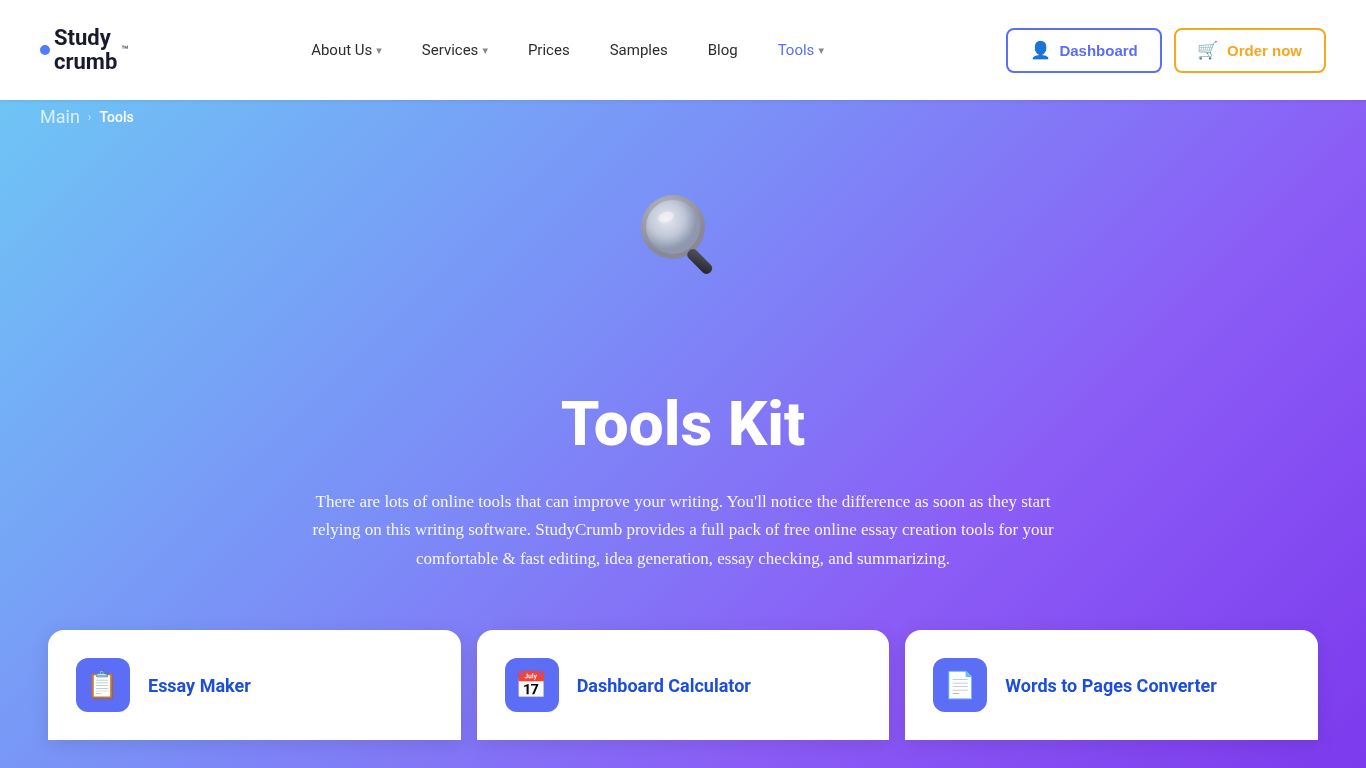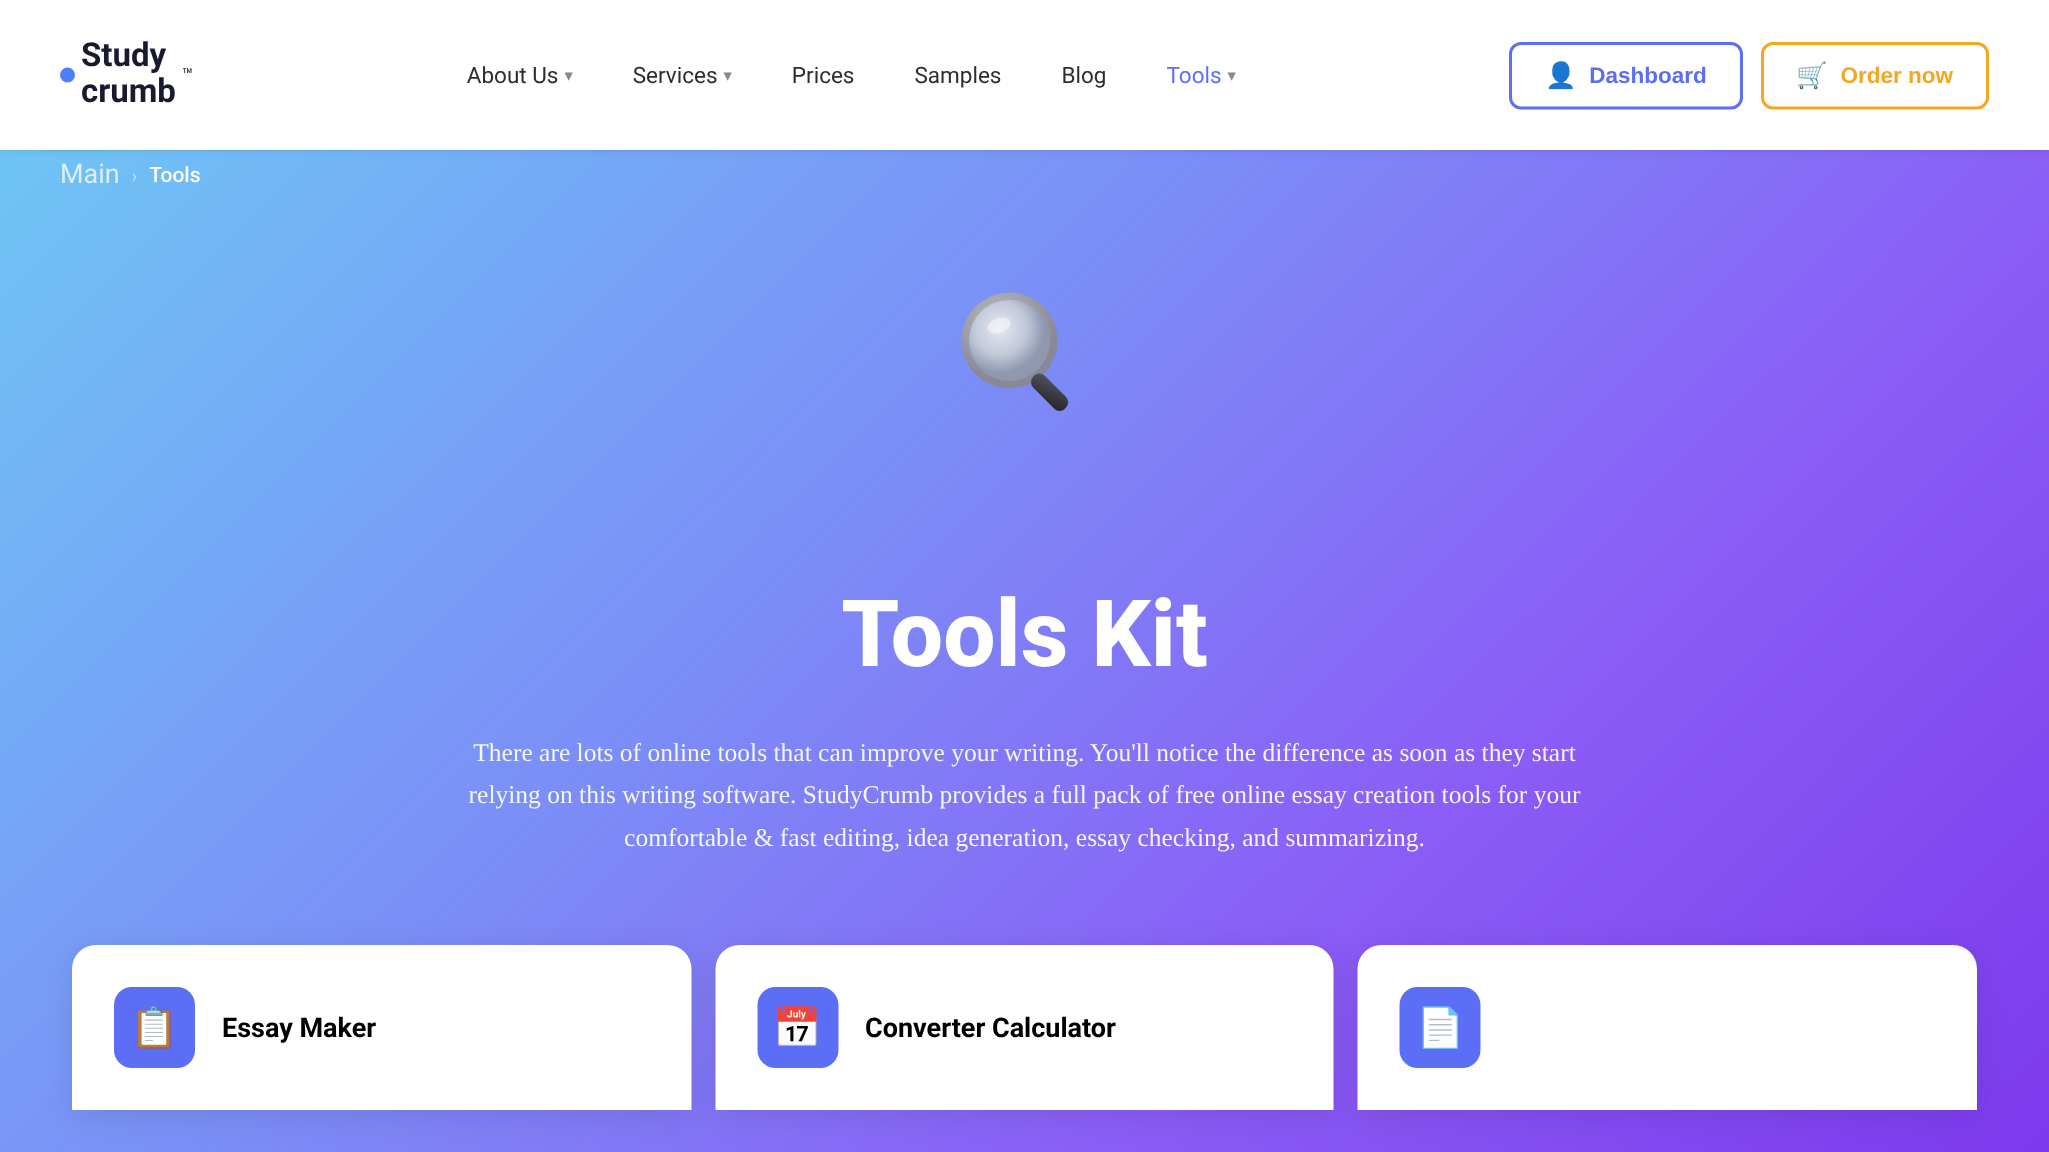--- a/index.html
+++ b/index.html
@@ -109,21 +109,21 @@
       cursor: pointer;
     }
     .tool-card-icon {
       width: 54px; height: 54px; border-radius: 12px;
       background: #5b6ef5;
       display: flex; align-items: center; justify-content: center;
       flex-shrink: 0;
       font-size: 26px; color: #fff;
     }
     .tool-card-label {
-      font-size: 18px; font-weight: 700; color: #000000;
+      font-size: 18px; font-weight: 700; color: #1d4ed8;
     }
   </style>
 </head>
 <body>
 
 <header class="header">
   <a class="logo" href="#">
     <span class="logo-dot"></span>
     <div class="logo-text">
       <span>Study</span>
@@ -211,19 +211,20 @@
 
   <p class="hero-desc">There are lots of online tools that can improve your writing. You'll notice the difference as soon as they start relying on this writing software. StudyCrumb provides a full pack of free online essay creation tools for your comfortable &amp; fast editing, idea generation, essay checking, and summarizing.</p>
 
   <div class="tool-cards">
     <div class="tool-card">
       <div class="tool-card-icon">📋</div>
       <span class="tool-card-label">Essay Maker</span>
     </div>
     <div class="tool-card">
       <div class="tool-card-icon">📅</div>
-      <span class="tool-card-label">Converter Calculator</span>
+      <span class="tool-card-label">Dashboard Calculator</span>
     </div>
     <div class="tool-card">
       <div class="tool-card-icon">📄</div>
+      <span class="tool-card-label">Words to Pages Converter</span>
     </div>
   </div>
 </section>
 
 </body></html>

